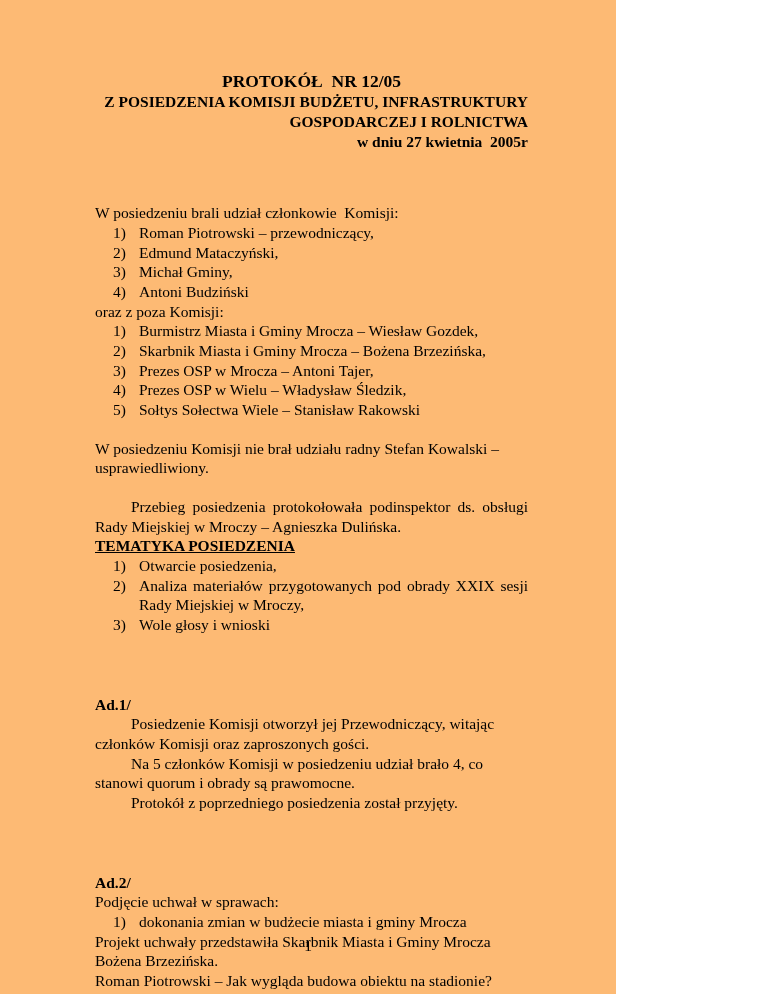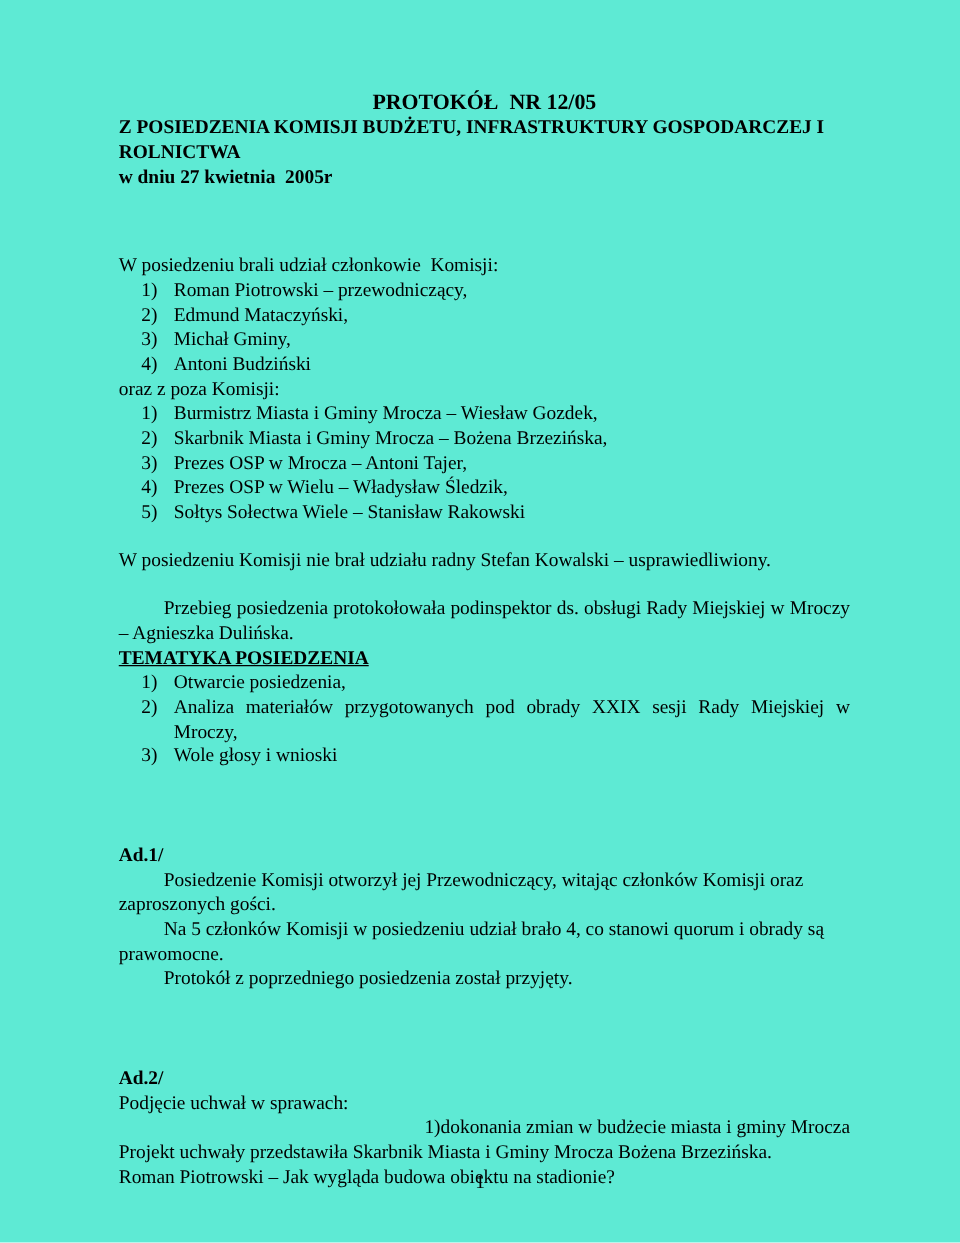--- a/index.html
+++ b/index.html
@@ -2,25 +2,25 @@
 <html><head>
 <meta charset="utf-8">
 <style>
   html, body {
     margin: 0;
     padding: 0;
     background: #ffffff;
   }
   .page {
     position: relative;
-    width: 768px;
+    width: 616px;
     height: 994px;
     box-sizing: border-box;
     padding: 70px 88px 0 95px;
-    background: #5eead4;
+    background: #fdba74;
     color: #000000;
     font-family: "Liberation Serif", serif;
     font-size: 15.5px;
     line-height: 1.27;
     overflow: hidden;
   }
   p { margin: 0; }
   .bold { font-weight: normal; }
   .justify { text-align: justify; }
   .prewrap { white-space: pre-wrap; }
@@ -29,21 +29,21 @@
   .title-block { margin-bottom: 52px; }
   .doc-title {
     font-size: 17.5px;
     font-weight: bold;
     text-align: center;
     white-space: pre-wrap;
   }
   .doc-subtitle {
     font-size: 15.5px;
     font-weight: bold;
-    text-align: left;
+    text-align: right;
     white-space: pre-wrap;
     font-family: Liberation Serif, serif;
   }
 
   ol.num-list {
     list-style: none;
     margin: 0;
     padding: 0 0 0 18px;
     counter-reset: item;
   }
@@ -62,21 +62,21 @@
   .spacer-small { height: 19px; }
 
   .agenda-heading {
     font-weight: bold;
     text-decoration: underline;
   }
 
   .section-head { margin-top: 60px; font-weight: bold; }
   .section-head-2 { margin-top: 60px; font-weight: bold; }
 
-  .resolution-list { margin-top: 19px; text-align: right; }
+  .resolution-list { margin-top: 19px; }
 
   .page-number {
     position: absolute;
     bottom: 38px;
     left: 0;
     right: 0;
     text-align: center;
   }
 </style>
 </head>

